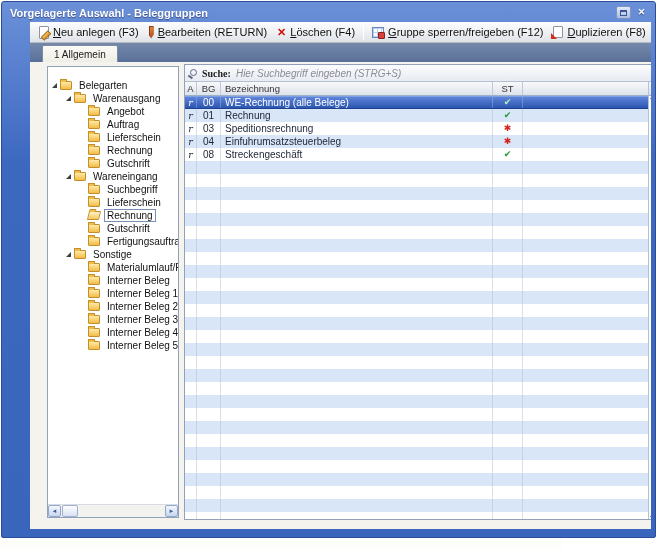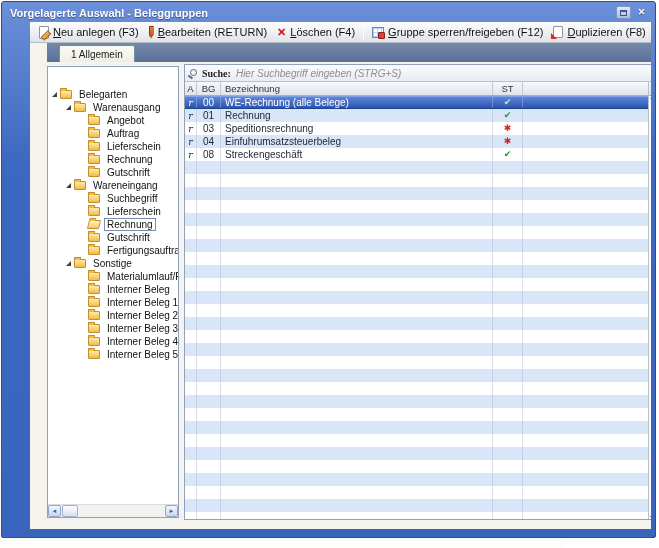--- a/index.html
+++ b/index.html
@@ -46,30 +46,30 @@
       background:#d9423a; border-radius:1px; border:1px solid #8f1f1a; }
   .ticon.duplicate-icon { width:10px; height:12px; background:#fff; border:1px solid #8f949d; border-radius:1px; }
   .ticon.duplicate-icon::after { content:""; position:absolute; left:-3px; bottom:-2px;
       border-left:6px solid #d42a20; border-top:6px solid transparent; }
   .ticon.search-icon { width:14px; height:11px; }
   .ticon.search-icon::before, .ticon.search-icon::after { content:""; position:absolute; top:1px; width:6px; height:9px;
       border:1px solid #35507f; border-radius:2px; background:linear-gradient(#cdd9ee,#8fa8d2); }
   .ticon.search-icon::before { left:0; } .ticon.search-icon::after { right:0; }
 
   
-  .tabstrip { position:absolute; left:17px; top:21px; right:0; height:19px;
+  .tabstrip { position:absolute; left:0; top:21px; right:0; height:19px;
               background:linear-gradient(#7489ab,#5a7098); display:flex; align-items:flex-end; }
   .tab { margin-left:12px; height:17px; padding:0 11px; display:flex; align-items:center;
          background:linear-gradient(#fbfaf5,#efeee6); border:1px solid #7c8aa4; border-bottom:none;
          border-radius:2px 2px 0 0; font-size:10px; color:#222; }
 
   
   .tree-panel { position:absolute; left:17px; top:44px; width:132px; height:452px;
                 background:#fff; border:1px solid #93a0ba; display:flex; flex-direction:column; }
-  .tree-items { flex:1; overflow:hidden; padding-top:21px; }
+  .tree-items { flex:1; overflow:hidden; padding-top:12px; }
   .titem { display:flex; align-items:center; height:13px; white-space:nowrap; cursor:default; }
   .expander { width:0; height:0; border-left:5px solid transparent; border-bottom:5px solid #3f3f3f;
               margin:0 3px 1px 0; flex:none; }
   .expander-sp { width:8px; flex:none; }
   .folder { width:12px; height:9px; flex:none; position:relative; margin-right:4px;
             background:linear-gradient(#ffeaa9,#f3bc45); border:1px solid #c28f2c; border-radius:1px; }
   .folder::before { content:""; position:absolute; top:-3px; left:-1px; width:5px; height:2px;
             background:#f3bc45; border:1px solid #c28f2c; border-bottom:none; border-radius:1px 1px 0 0; }
   .folder.open { transform:skewX(-14deg); background:linear-gradient(#fff3c9,#f6c75e); }
   .tlabel { font-size:10px; color:#111; padding:0 2px; border:1px solid transparent; }

